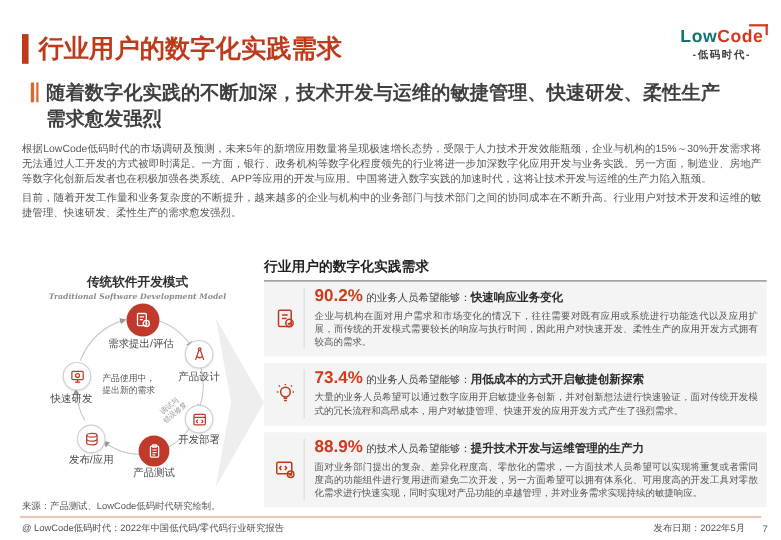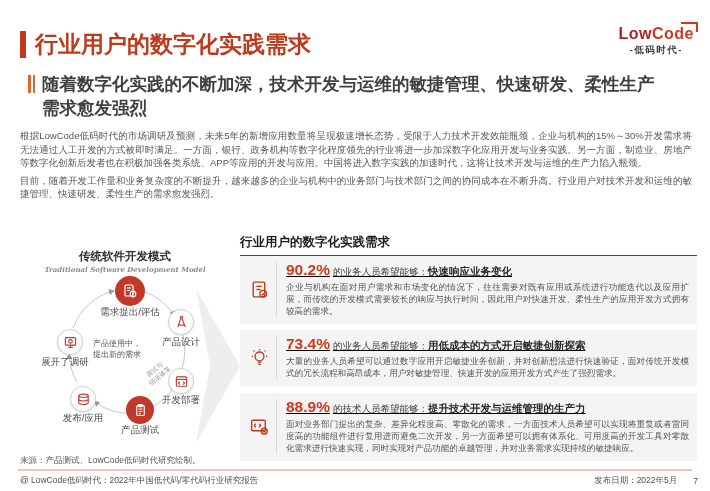--- a/index.html
+++ b/index.html
@@ -6,21 +6,21 @@
   .page { position:relative; width:710px; height:491px; background:#ffffff; overflow:hidden;
           font-family:"Liberation Sans", sans-serif; }
 
   
   .page-title { position:absolute; left:20px; top:31px; margin:0;
                 font-size:23px; font-weight:bold; color:#bf3a1b;
                 border-left:6px solid #bf3a1b; padding-left:9px; line-height:27px; }
 
   .logo { position:absolute; right:16px; top:25px; text-align:center; }
   .logo-text { position:relative; font-size:16px; font-weight:bold; letter-spacing:.5px; display:inline-block; }
-  .logo-low { color:#b91c1c; }
+  .logo-low { color:#0f766e; }
   .logo-code { color:#d6361f; }
   .logo-bracket { position:absolute; top:-3px; right:-4px; width:15px; height:8px;
                   border-top:2px solid #d6361f; border-right:2px solid #d6361f; }
   .logo-tagline { font-size:9.5px; font-weight:bold; color:#3b3b3b; margin-top:1px; letter-spacing:1.5px; }
 
   .subtitle-wrap { position:absolute; left:28px; top:72px; width:640px; display:flex; }
   .subtitle-bars { display:flex; gap:2px; margin-right:7px; padding-top:3px; flex:0 0 auto; }
   .subtitle-bars i { display:block; width:2.5px; height:18px; background:#e0662e; }
   .subtitle { margin:0; font-size:17.5px; font-weight:bold; color:#3f3f3f; line-height:24px; }
 
@@ -41,21 +41,21 @@
   .node.filled { background:#c0392b; color:#fff; }
   .node.outline { background:#fff; border:1px solid #cfcfcf; color:#c0392b;
                   box-shadow:0 1px 2px rgba(0,0,0,.10); }
   .n0 { left:97px;  top:33px;  width:30px; height:30px; }
   .n1 { left:150px; top:66px;  width:26px; height:26px; }
   .n2 { left:150px; top:125px; width:26px; height:26px; }
   .n3 { left:108px; top:153px; width:28px; height:28px; }
   .n4 { left:52px;  top:143px; width:26px; height:26px; }
   .n5 { left:39px;  top:86px;  width:26px; height:26px; }
   .node-label { position:absolute; text-align:center; font-size:9.5px; color:#4a4a4a; }
-  .l0 { left:72px;  top:63px;  width:80px; }
+  .l0 { left:60px;  top:63px;  width:80px;text-align:right; }
   .l1 { left:133px; top:93px;  width:60px; }
   .l2 { left:133px; top:151px; width:60px; }
   .l3 { left:92px;  top:181px; width:60px; }
   .l4 { left:35px;  top:169px; width:60px; }
   .l5 { left:17px;  top:113px; width:60px; }
   .center-note { position:absolute; left:75px; top:96px; font-size:8px; color:#555;
                  line-height:10.5px; white-space:pre-line; }
   .edge-note { position:absolute; left:118px; top:122px; width:42px; text-align:center;
                font-size:6.5px; color:#999; line-height:7.5px; white-space:pre-line;
                transform:rotate(-40deg); }
@@ -66,21 +66,21 @@
   
   .survey { position:absolute; left:240px; top:234px; width:457px; }
   .survey-title { margin:0; font-size:12.5px; font-weight:bold; color:#1f1f1f;
                   padding-bottom:4px; border-bottom:1.5px solid #4a4a4a; }
   .survey-note { margin:4px 0 7px 0; font-size:8px; font-style:italic; color:#4f4f4f;
                  line-height:10.5px; font-family:"DejaVu Serif", serif; }
   .stat { display:flex; background:#f4f4f4; margin-bottom:6px; padding:6px 8px 7px 6px; }
   .stat-icon { flex:0 0 26px; display:flex; align-items:center; justify-content:center;
                color:#bf3a1b; border-right:1px solid #dadada; margin-right:9px; padding-right:4px; }
   .stat-body { flex:1; }
-  .stat-head { line-height:16px;text-decoration:underline; }
+  .stat-head { line-height:16px; }
   .stat-percent { font-size:15.5px; font-weight:bold; color:#d03a1c; margin-right:3px; }
   .stat-prefix { font-size:9.5px; color:#3c3c3c; }
   .stat-highlight { font-size:10.5px; font-weight:bold; color:#2a2a2a; }
   .stat-desc { margin-top:2px; font-size:8.6px; color:#555; line-height:11.8px; text-align:justify; }
 
   
   .source { position:absolute; left:20px; top:455px; font-size:8.5px; color:#555; }
   .footer-line { position:absolute; left:18px; right:18px; top:469px; height:2px; background:#e8c7b8; }
   .footer { position:absolute; left:20px; right:12px; top:475px; display:flex;
             justify-content:space-between; font-size:8.5px; color:#4f4f4f; }
@@ -196,21 +196,21 @@
           <line x1="5.5" y1="13.2" x2="10.5" y2="13.2"></line>
         </svg>
       </span>
     </div>
 
     <div class="node-label l0">需求提出/评估</div>
     <div class="node-label l1">产品设计</div>
     <div class="node-label l2">开发部署</div>
     <div class="node-label l3">产品测试</div>
     <div class="node-label l4">发布/应用</div>
-    <div class="node-label l5">展开了调研</div>
+    <div class="node-label l5">快速研发</div>
 
     <div class="center-note">产品使用中，
 提出新的需求</div>
     <div class="edge-note">调试与
 错误修复</div>
   </div>
 
   <div class="chevron"></div>
 
   <div class="survey">

